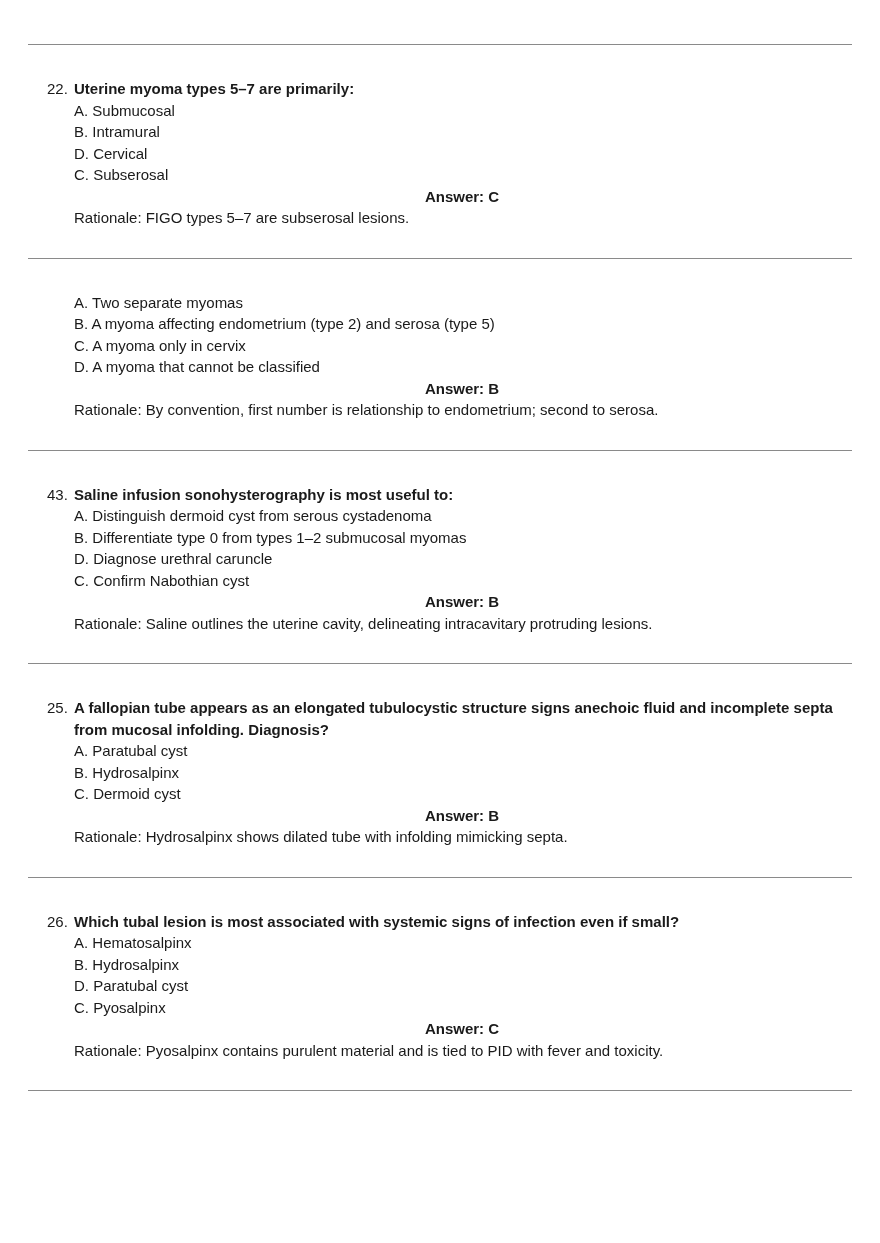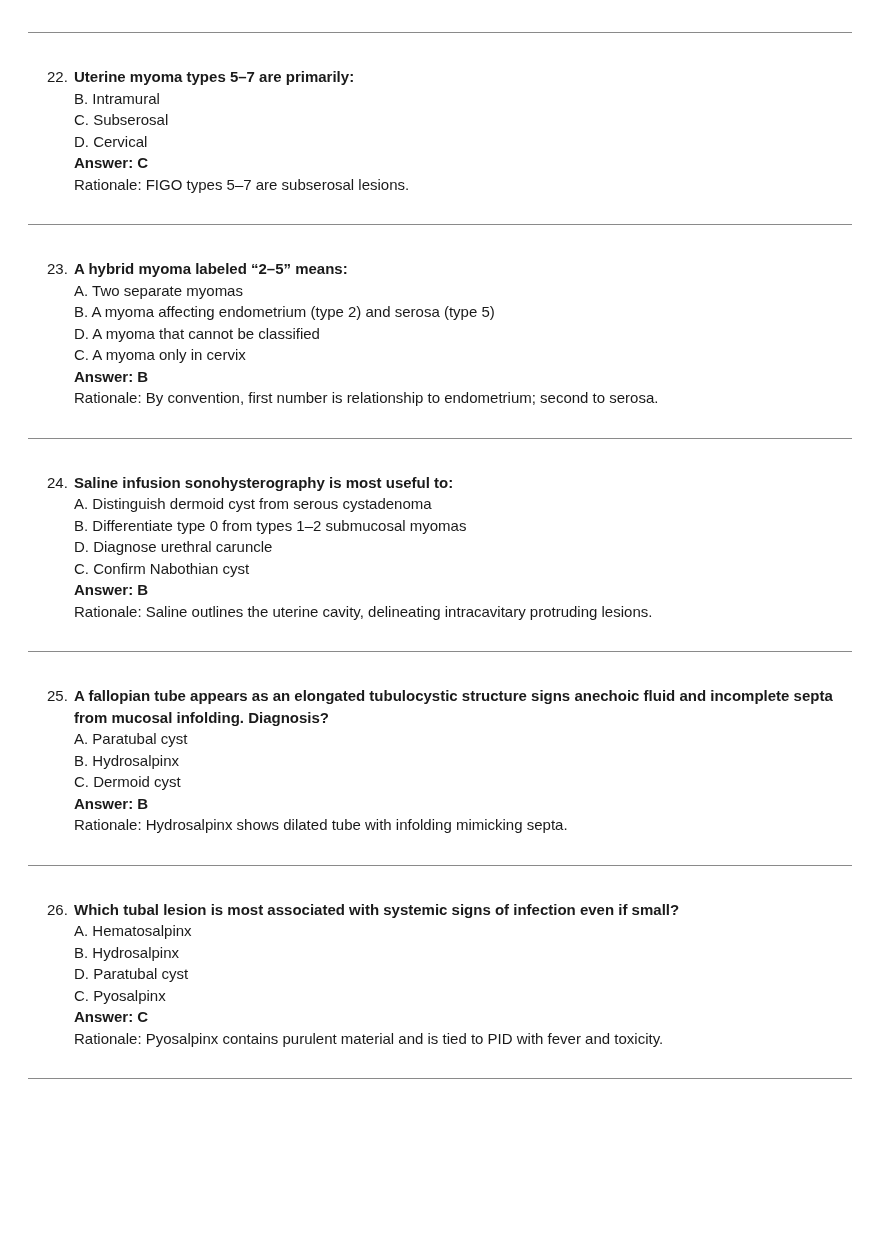--- a/index.html
+++ b/index.html
@@ -6,77 +6,74 @@
   html, body { background: #ffffff; }
   body {
     width: 880px;
     height: 1243px;
     overflow: hidden;
     font-family: "Liberation Sans", sans-serif;
     font-size: 15px;
     line-height: 21.5px;
     color: #1a1a1a;
   }
-  .page { padding-top: 32px; }
+  .page { padding-top: 44px; }
   hr.divider {
     border: none;
     border-top: 1px solid #8a8a8a;
     margin: 0 28px;
     height: 0;
   }
   .question { padding: 33px 30px 29px 47px; }
   .q-head { display: flex; align-items: flex-start; }
   .q-num { width: 27px; flex-shrink: 0; }
   .q-text { flex: 1; font-weight: bold; }
   .q-body { padding-left: 27px; }
-  .answer { font-weight: bold; }
+  .answer { font-weight: bold; text-align: center; }
 </style>
 </head>
 <body>
 
 <div class="page">
 
   <hr class="divider">
 
   <section class="question">
     <div class="q-head">
       <span class="q-num">22.</span>
       <span class="q-text">Uterine myoma types 5–7 are primarily:</span>
     </div>
     <div class="q-body">
+      <div class="option">A. Submucosal</div>
       <div class="option">B. Intramural</div>
+      <div class="option">D. Cervical</div>
       <div class="option">C. Subserosal</div>
-      <div class="option">D. Cervical</div>
       <div class="answer">Answer: C</div>
       <div class="rationale">Rationale: FIGO types 5–7 are subserosal lesions.</div>
     </div>
   </section>
 
   <hr class="divider">
 
   <section class="question">
-    <div class="q-head">
-      <span class="q-num">23.</span>
-      <span class="q-text">A hybrid myoma labeled “2–5” means:</span>
-    </div>
     <div class="q-body">
       <div class="option">A. Two separate myomas</div>
       <div class="option">B. A myoma affecting endometrium (type 2) and serosa (type 5)</div>
+      <div class="option">C. A myoma only in cervix</div>
       <div class="option">D. A myoma that cannot be classified</div>
-      <div class="option">C. A myoma only in cervix</div>
       <div class="answer">Answer: B</div>
       <div class="rationale">Rationale: By convention, first number is relationship to endometrium; second to serosa.</div>
     </div>
   </section>
 
   <hr class="divider">
 
   <section class="question">
     <div class="q-head">
-      <span class="q-num">24.</span>
+      <span class="q-num">43.</span>
       <span class="q-text">Saline infusion sonohysterography is most useful to:</span>
     </div>
     <div class="q-body">
       <div class="option">A. Distinguish dermoid cyst from serous cystadenoma</div>
       <div class="option">B. Differentiate type 0 from types 1–2 submucosal myomas</div>
       <div class="option">D. Diagnose urethral caruncle</div>
       <div class="option">C. Confirm Nabothian cyst</div>
       <div class="answer">Answer: B</div>
       <div class="rationale">Rationale: Saline outlines the uterine cavity, delineating intracavitary protruding lesions.</div>
     </div>

